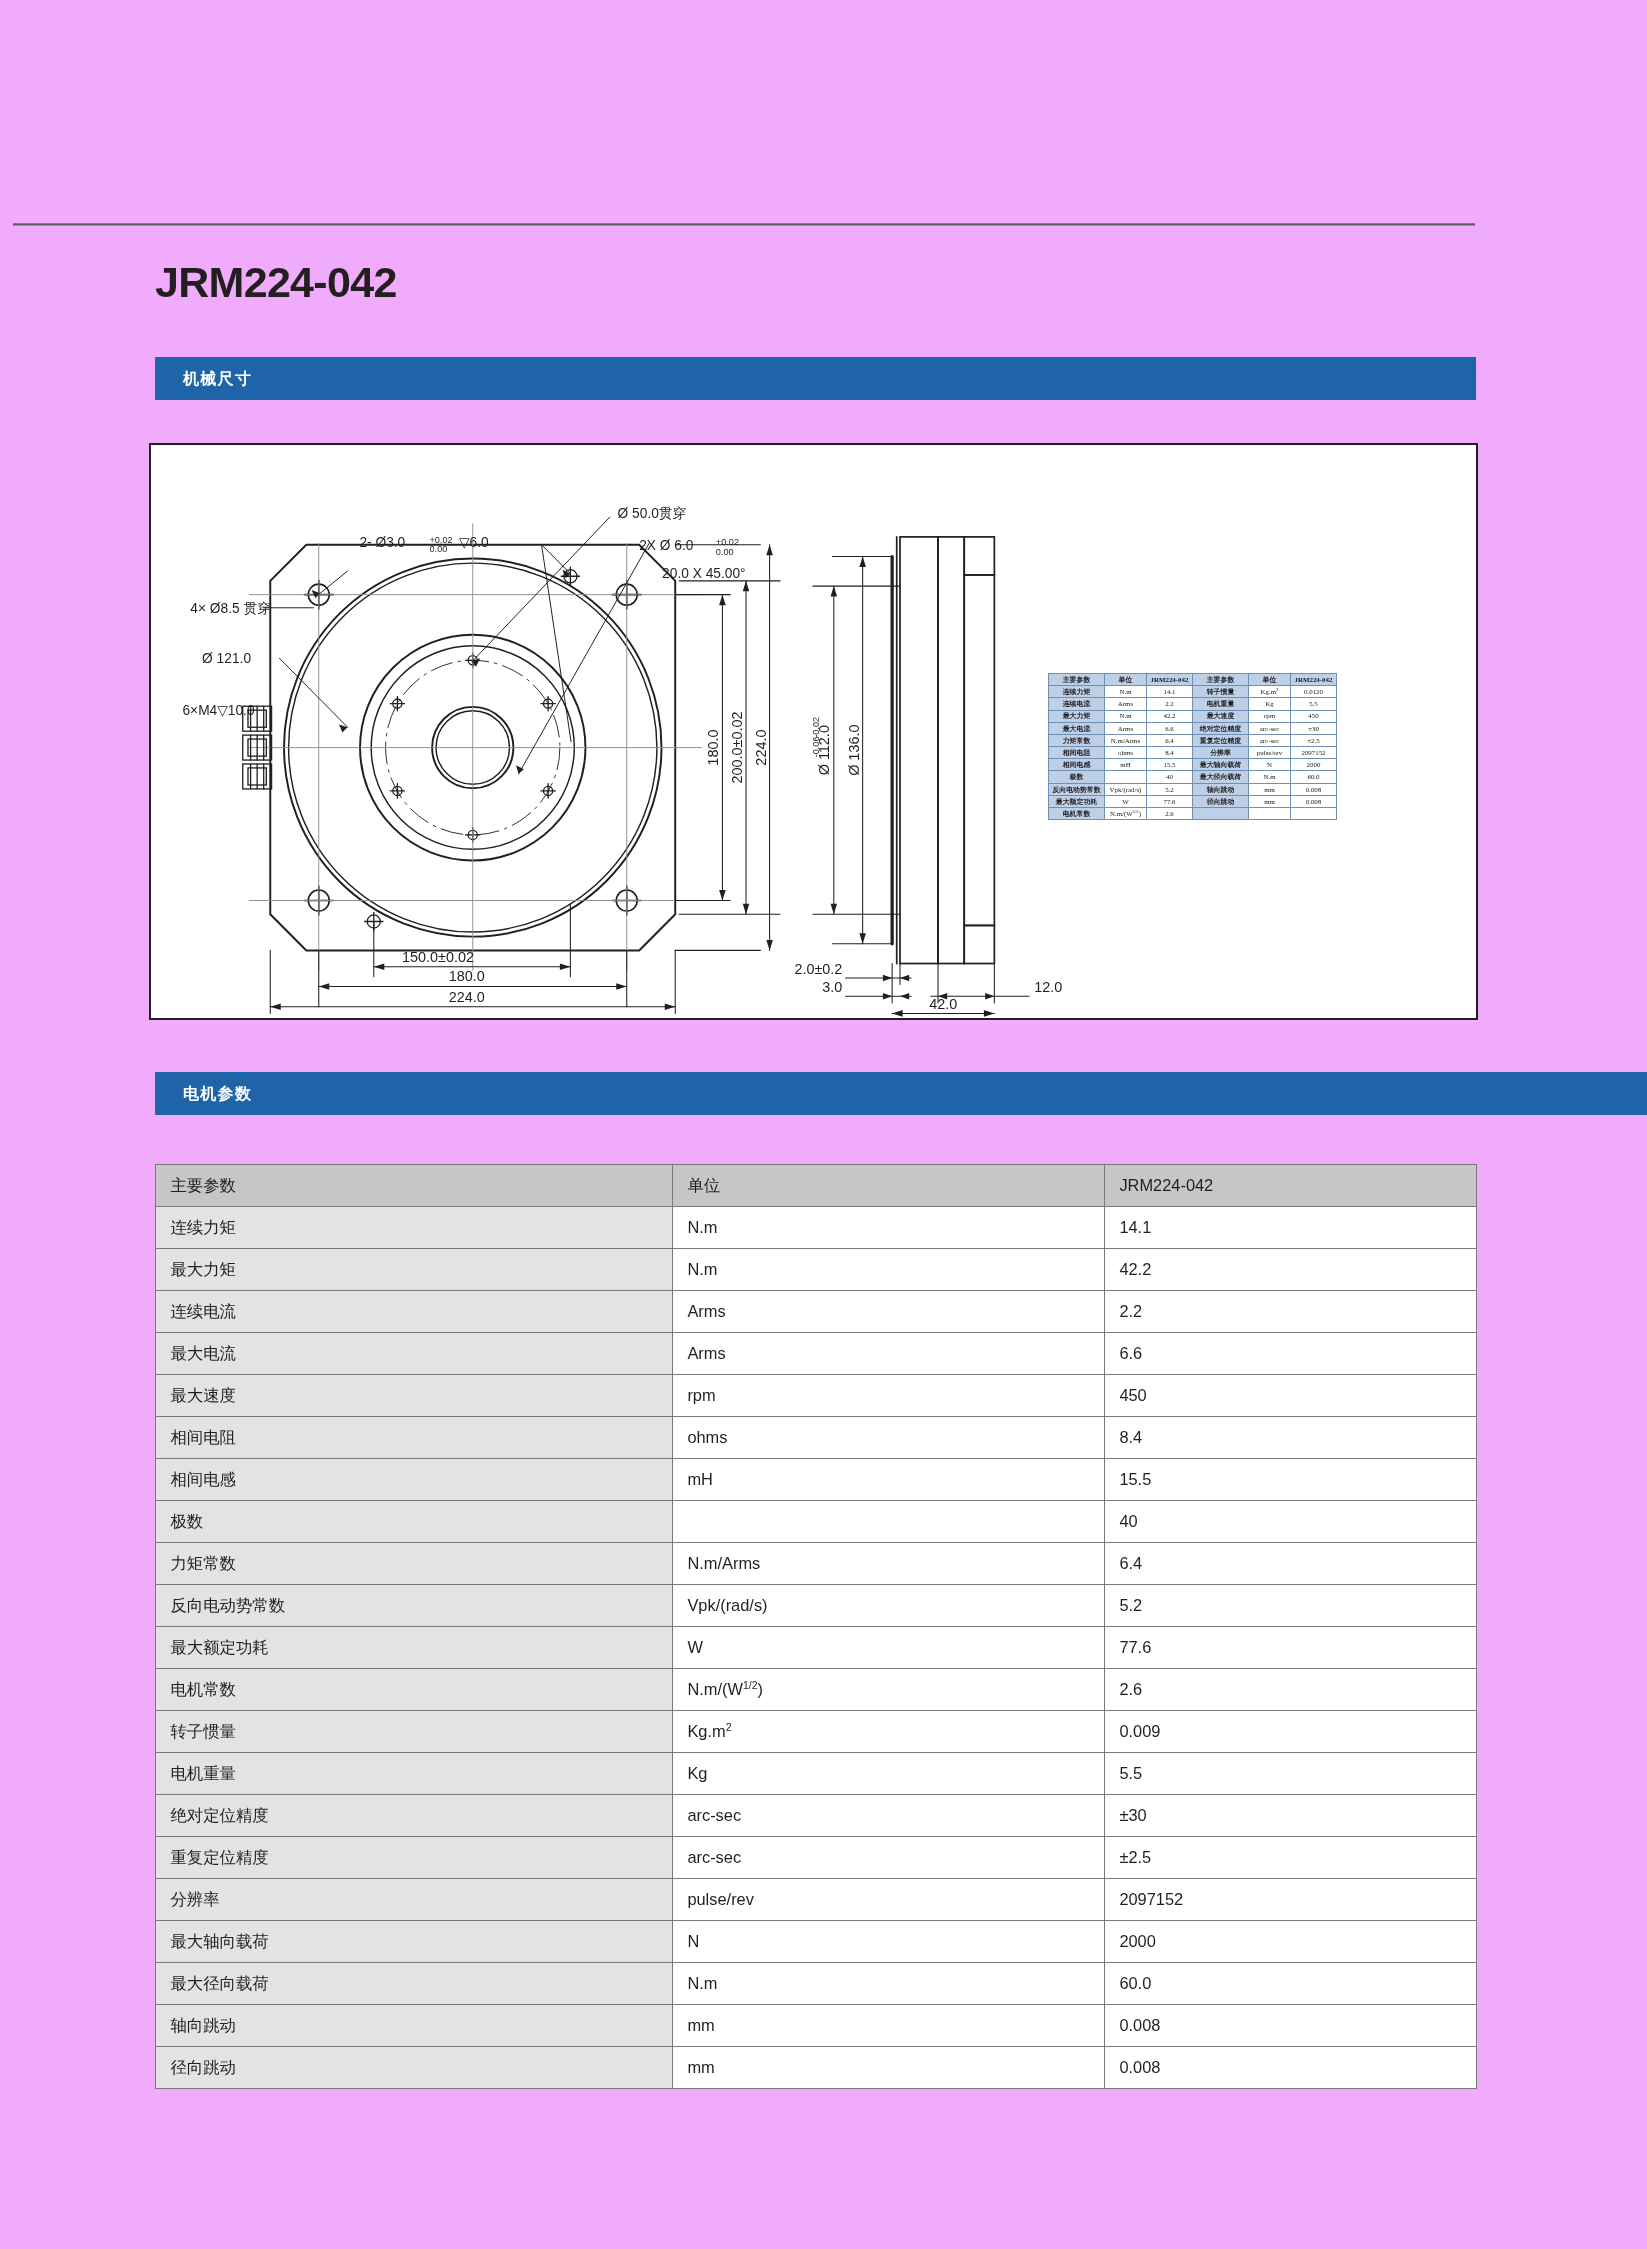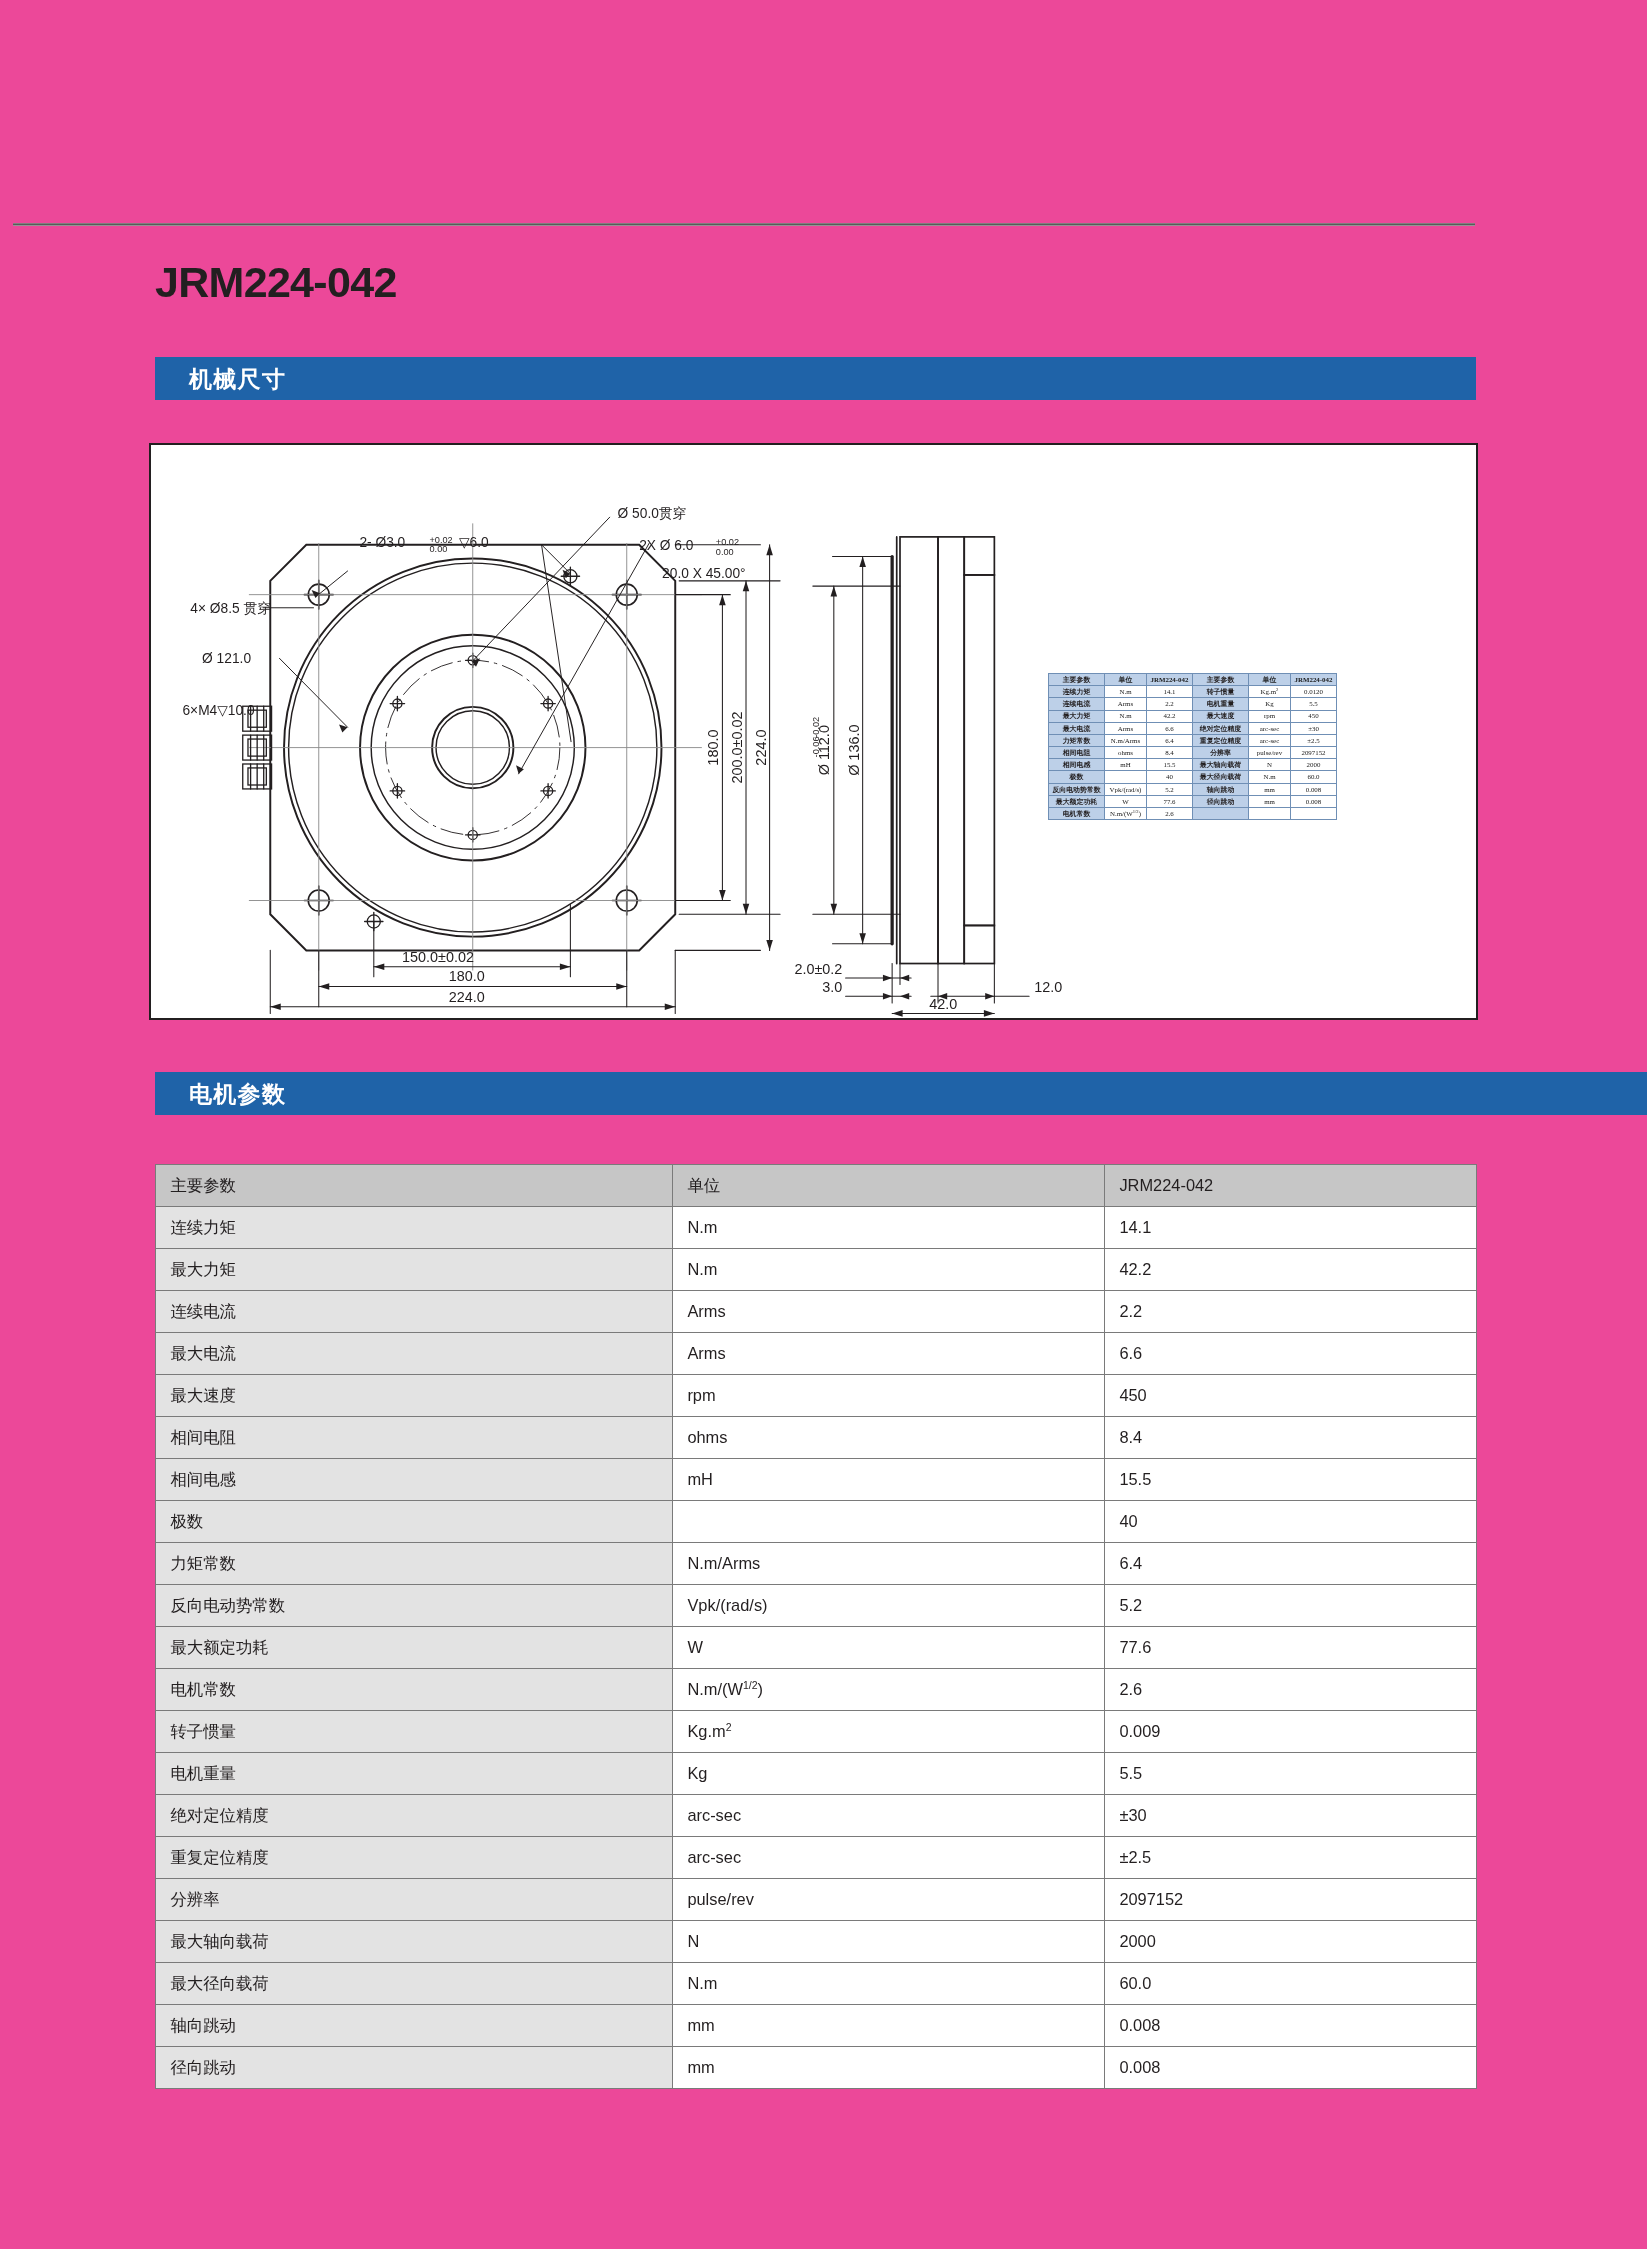--- a/index.html
+++ b/index.html
@@ -2,34 +2,34 @@
 <html style="font-size:10.5px"><head>
 <meta charset="utf-8">
 <title>JRM224-042</title>
 <style>
   html,body{margin:0;padding:0;}
   body{
     width:1647px;height:2250px;background:#ffffff;
     font-family:"Liberation Sans","DejaVu Sans",sans-serif;
     color:#231f20;overflow:hidden;position:relative;
   }
-  .page{position:absolute;left:0;top:0;width:1647px;height:2250px;background:#ec4899;}
+  .page{position:absolute;left:0;top:0;width:1647px;height:2250px;background:#f0abfc;}
 
   
   .top-rule{position:absolute;left:13px;top:223px;width:1462px;height:3.3px;
     background:linear-gradient(to bottom,#9a9a9a 0,#5a5a5a 40%,#5a5a5a 65%,#c9c9c9 100%);}
 
   
   .doc-title{position:absolute;left:155px;top:261px;font-size:43px;font-weight:bold;
     letter-spacing:-0.7px;color:#231f20;line-height:1;white-space:nowrap;}
 
   
   .sec-bar{position:absolute;background:#1f63a8;color:#fff;font-weight:bold;}
-  .sec-bar span{position:absolute;left:34px;top:50%;transform:translateY(-50%);
-    font-size:23px;letter-spacing:1.3px;white-space:nowrap;font-family:Liberation Mono, monospace;}
+  .sec-bar span{position:absolute;left:28px;top:50%;transform:translateY(-50%);
+    font-size:16px;letter-spacing:1.3px;white-space:nowrap;font-family:Liberation Mono, monospace;}
   #bar-mech{left:155px;top:357px;width:1321px;height:43px;}
   #bar-motor{left:155px;top:1072px;width:1556px;height:43px;}
 
   
   .draw-frame{position:absolute;left:149px;top:443px;width:1329px;height:577px;
     border:2.6px solid #231f20;background:#fff;box-sizing:border-box;}
   .draw-svg{position:absolute;left:0;top:0;width:100%;height:100%;}
 
   
   .embed-tbl{position:absolute;left:897px;top:228px;border-collapse:collapse;

